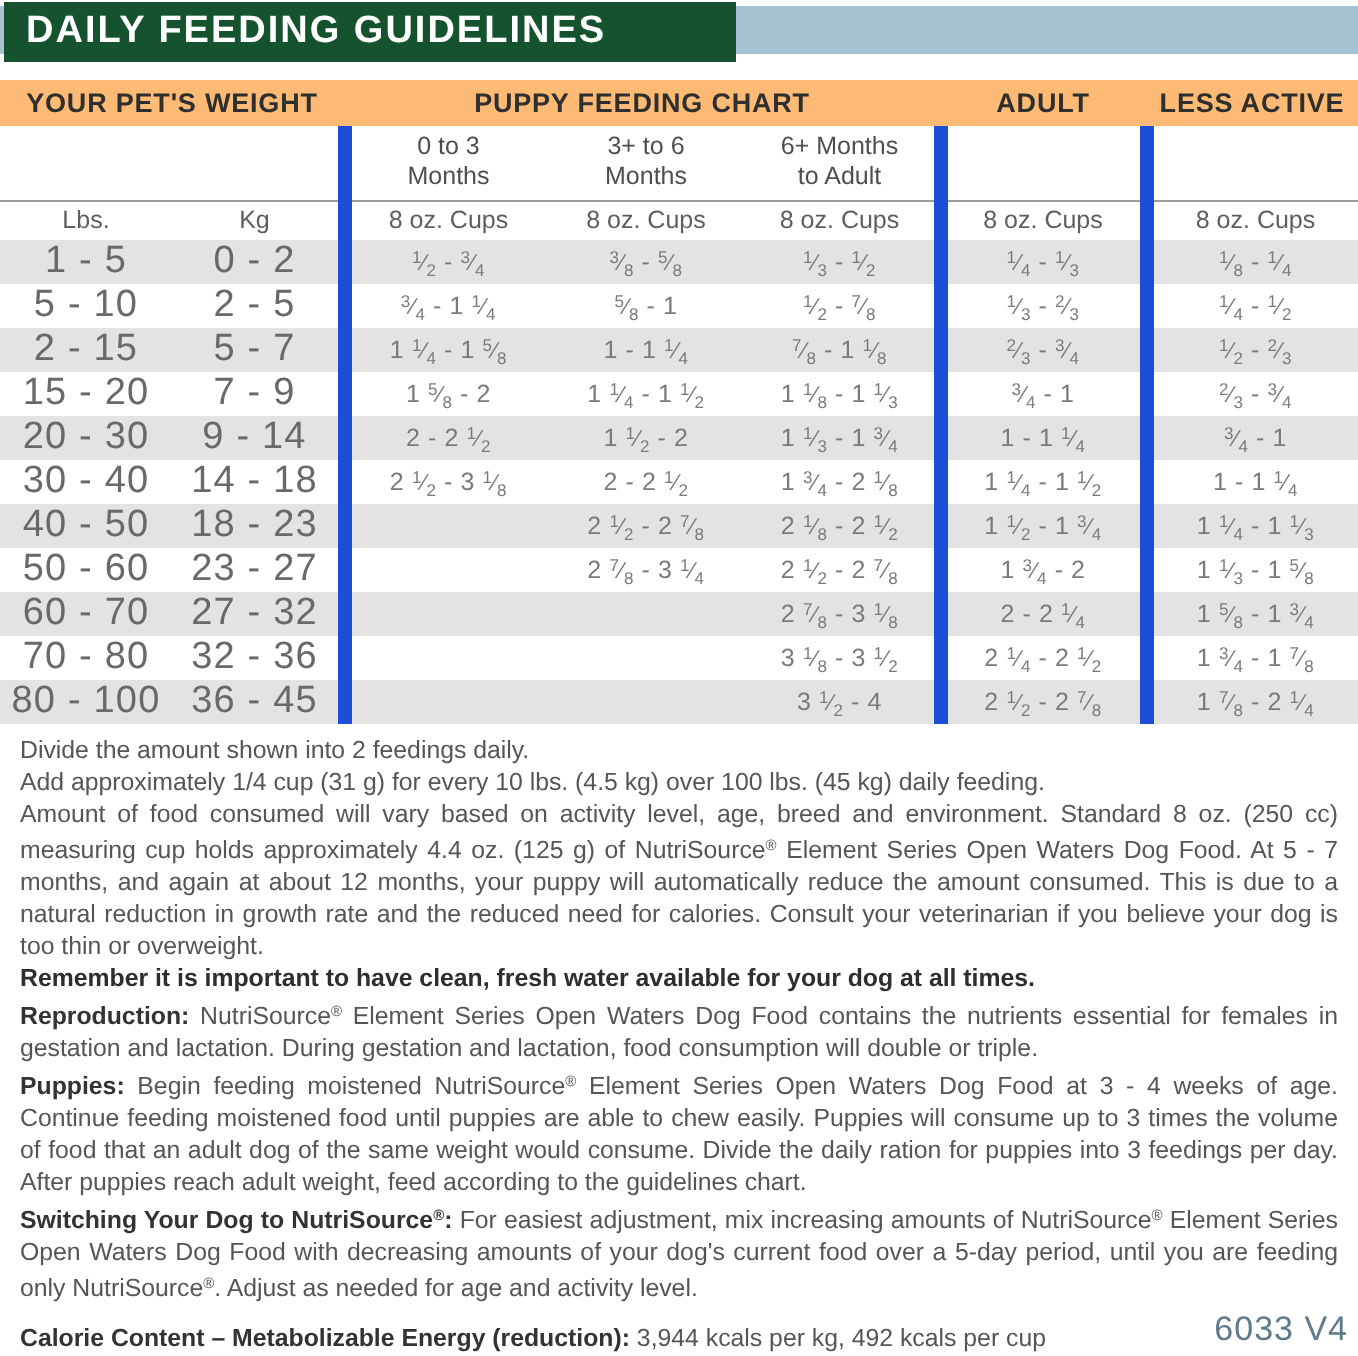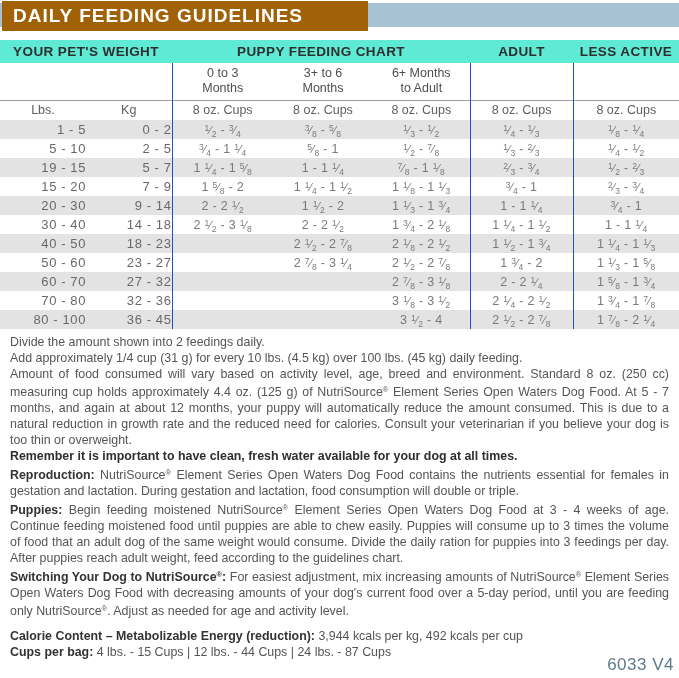--- a/index.html
+++ b/index.html
@@ -12,53 +12,53 @@
     color: #555555;
   }
   
   .titlebar { position: relative; height: 33px; }
   .titlebar-light {
     position: absolute; top: 3px; left: 0; right: 0; height: 24px;
     background: #a7c2d2;
   }
   .titlebar-dark {
     position: absolute; top: 1px; left: 2px; width: 366px; height: 30px;
-    background: #a16207;
+    background: #14532d;
     display: flex; align-items: center; padding-left: 11px;
   }
   .titlebar-dark h1 {
     color: #ffffff; font-size: 19px; font-weight: bold; letter-spacing: 1px;
     white-space: nowrap;
   }
   
   table {
     width: 679px; margin-top: 7px;
     border-collapse: collapse; table-layout: fixed;
   }
   td, th { text-align: center; padding: 0; }
   tr.band { height: 23px; }
   tr.band th {
-    background: #5eead4; color: #2f2f2f;
+    background: #fdba74; color: #2f2f2f;
     font-size: 13.5px; font-weight: bold; letter-spacing: 0.4px;
   }
   tr.months { height: 37px; }
   tr.months td {
     font-size: 12.5px; color: #4e4e4e; line-height: 1.25;
     white-space: pre-line; vertical-align: middle;
   }
   tr.units { height: 20px; padding-left: 40px; }
   tr.units td {
     font-size: 12.5px; color: #5e5e5e;
     border-top: 1px solid #9b9b9b;
   }
   tbody tr { height: 19px; }
   tbody tr:nth-child(odd) { background: #e3e3e3; }
-  td.c-weight { font-size: 13px; color: #696969; letter-spacing: 0.6px; text-align: right; }
+  td.c-weight { font-size: 19px; color: #696969; letter-spacing: 0.6px; }
   td.c-val { font-size: 12.5px; color: #7a7a7a; letter-spacing: 0.3px; white-space: nowrap; }
-  .vl { border-left: 1px solid #1d4ed8; }
+  .vl { border-left: 7px solid #1d4ed8; }
   
   .fr { white-space: nowrap; }
   .fr sup, .fr sub { font-size: 8.5px; line-height: 0; }
   .fr sup { vertical-align: 3.5px; }
   .fr sub { vertical-align: -3px; }
   .fr i { font-style: normal; font-size: 11.5px; }
   
   .textcol { padding: 5px 10px 0 10px; }
   .note-line, .section, .stat-line {
     font-size: 12.4px; line-height: 16px; color: #555555;
@@ -135,21 +135,21 @@
       <tr>
         <td class="c-weight">5 - 10</td>
         <td class="c-weight">2 - 5</td>
         <td class="c-val vl"><span class="fr"><sup>3</sup><i>⁄</i><sub>4</sub></span> - 1 <span class="fr"><sup>1</sup><i>⁄</i><sub>4</sub></span></td>
         <td class="c-val"><span class="fr"><sup>5</sup><i>⁄</i><sub>8</sub></span> - 1</td>
         <td class="c-val"><span class="fr"><sup>1</sup><i>⁄</i><sub>2</sub></span> - <span class="fr"><sup>7</sup><i>⁄</i><sub>8</sub></span></td>
         <td class="c-val vl"><span class="fr"><sup>1</sup><i>⁄</i><sub>3</sub></span> - <span class="fr"><sup>2</sup><i>⁄</i><sub>3</sub></span></td>
         <td class="c-val vl"><span class="fr"><sup>1</sup><i>⁄</i><sub>4</sub></span> - <span class="fr"><sup>1</sup><i>⁄</i><sub>2</sub></span></td>
       </tr>
       <tr>
-        <td class="c-weight">19 - 15</td>
+        <td class="c-weight">2 - 15</td>
         <td class="c-weight">5 - 7</td>
         <td class="c-val vl">1 <span class="fr"><sup>1</sup><i>⁄</i><sub>4</sub></span> - 1 <span class="fr"><sup>5</sup><i>⁄</i><sub>8</sub></span></td>
         <td class="c-val">1 - 1 <span class="fr"><sup>1</sup><i>⁄</i><sub>4</sub></span></td>
         <td class="c-val"><span class="fr"><sup>7</sup><i>⁄</i><sub>8</sub></span> - 1 <span class="fr"><sup>1</sup><i>⁄</i><sub>8</sub></span></td>
         <td class="c-val vl"><span class="fr"><sup>2</sup><i>⁄</i><sub>3</sub></span> - <span class="fr"><sup>3</sup><i>⁄</i><sub>4</sub></span></td>
         <td class="c-val vl"><span class="fr"><sup>1</sup><i>⁄</i><sub>2</sub></span> - <span class="fr"><sup>2</sup><i>⁄</i><sub>3</sub></span></td>
       </tr>
       <tr>
         <td class="c-weight">15 - 20</td>
         <td class="c-weight">7 - 9</td>

